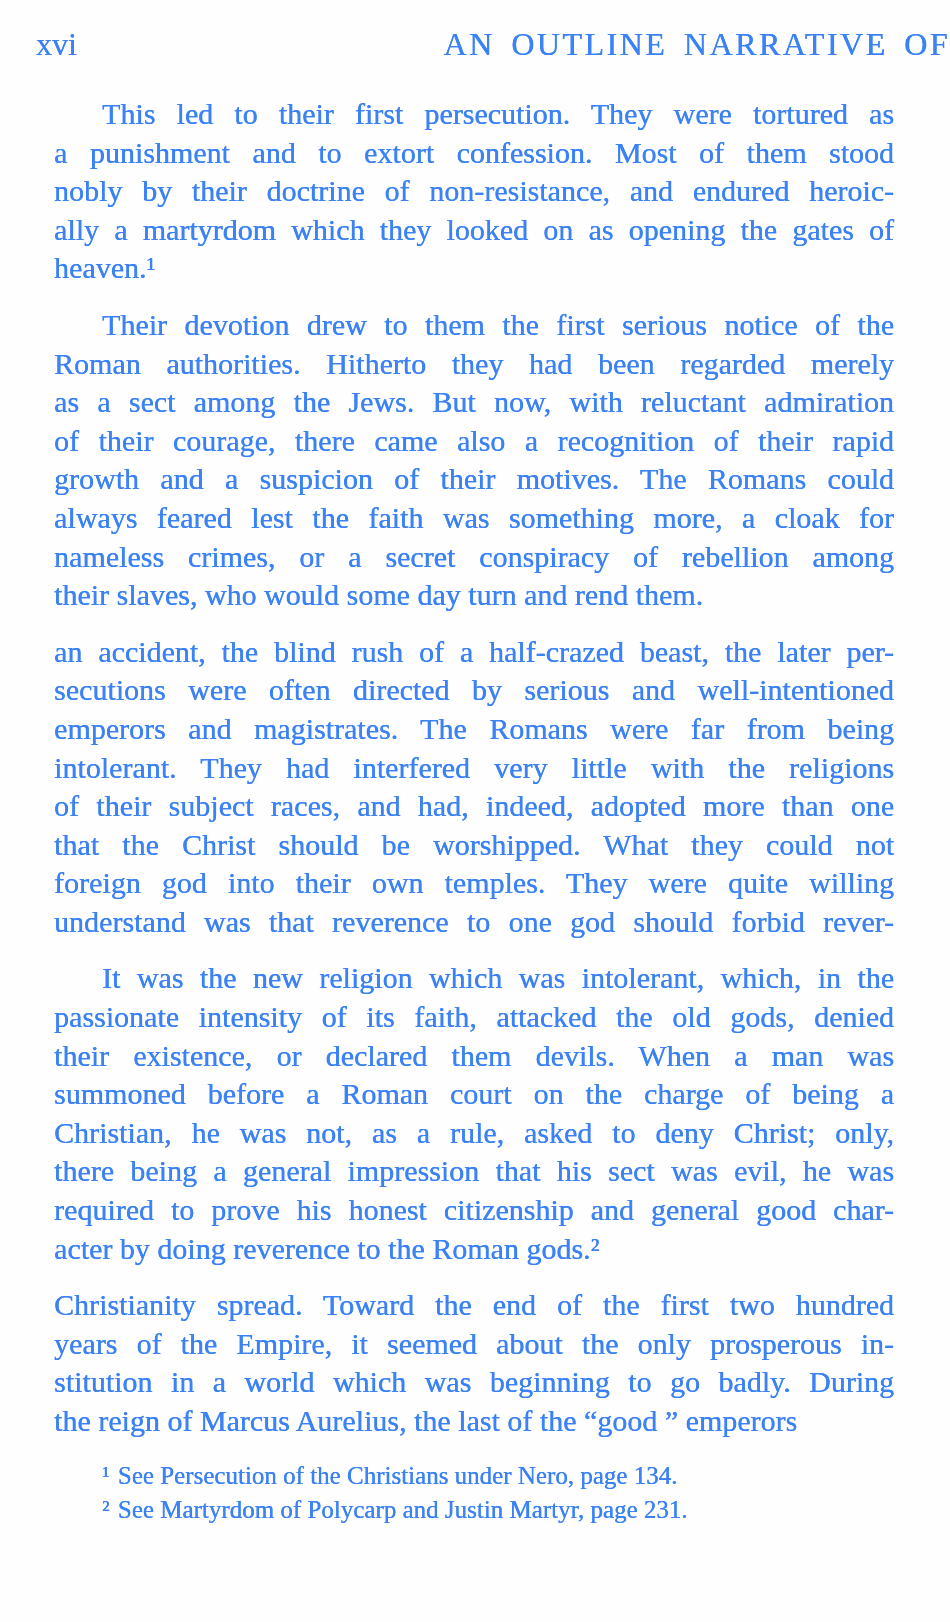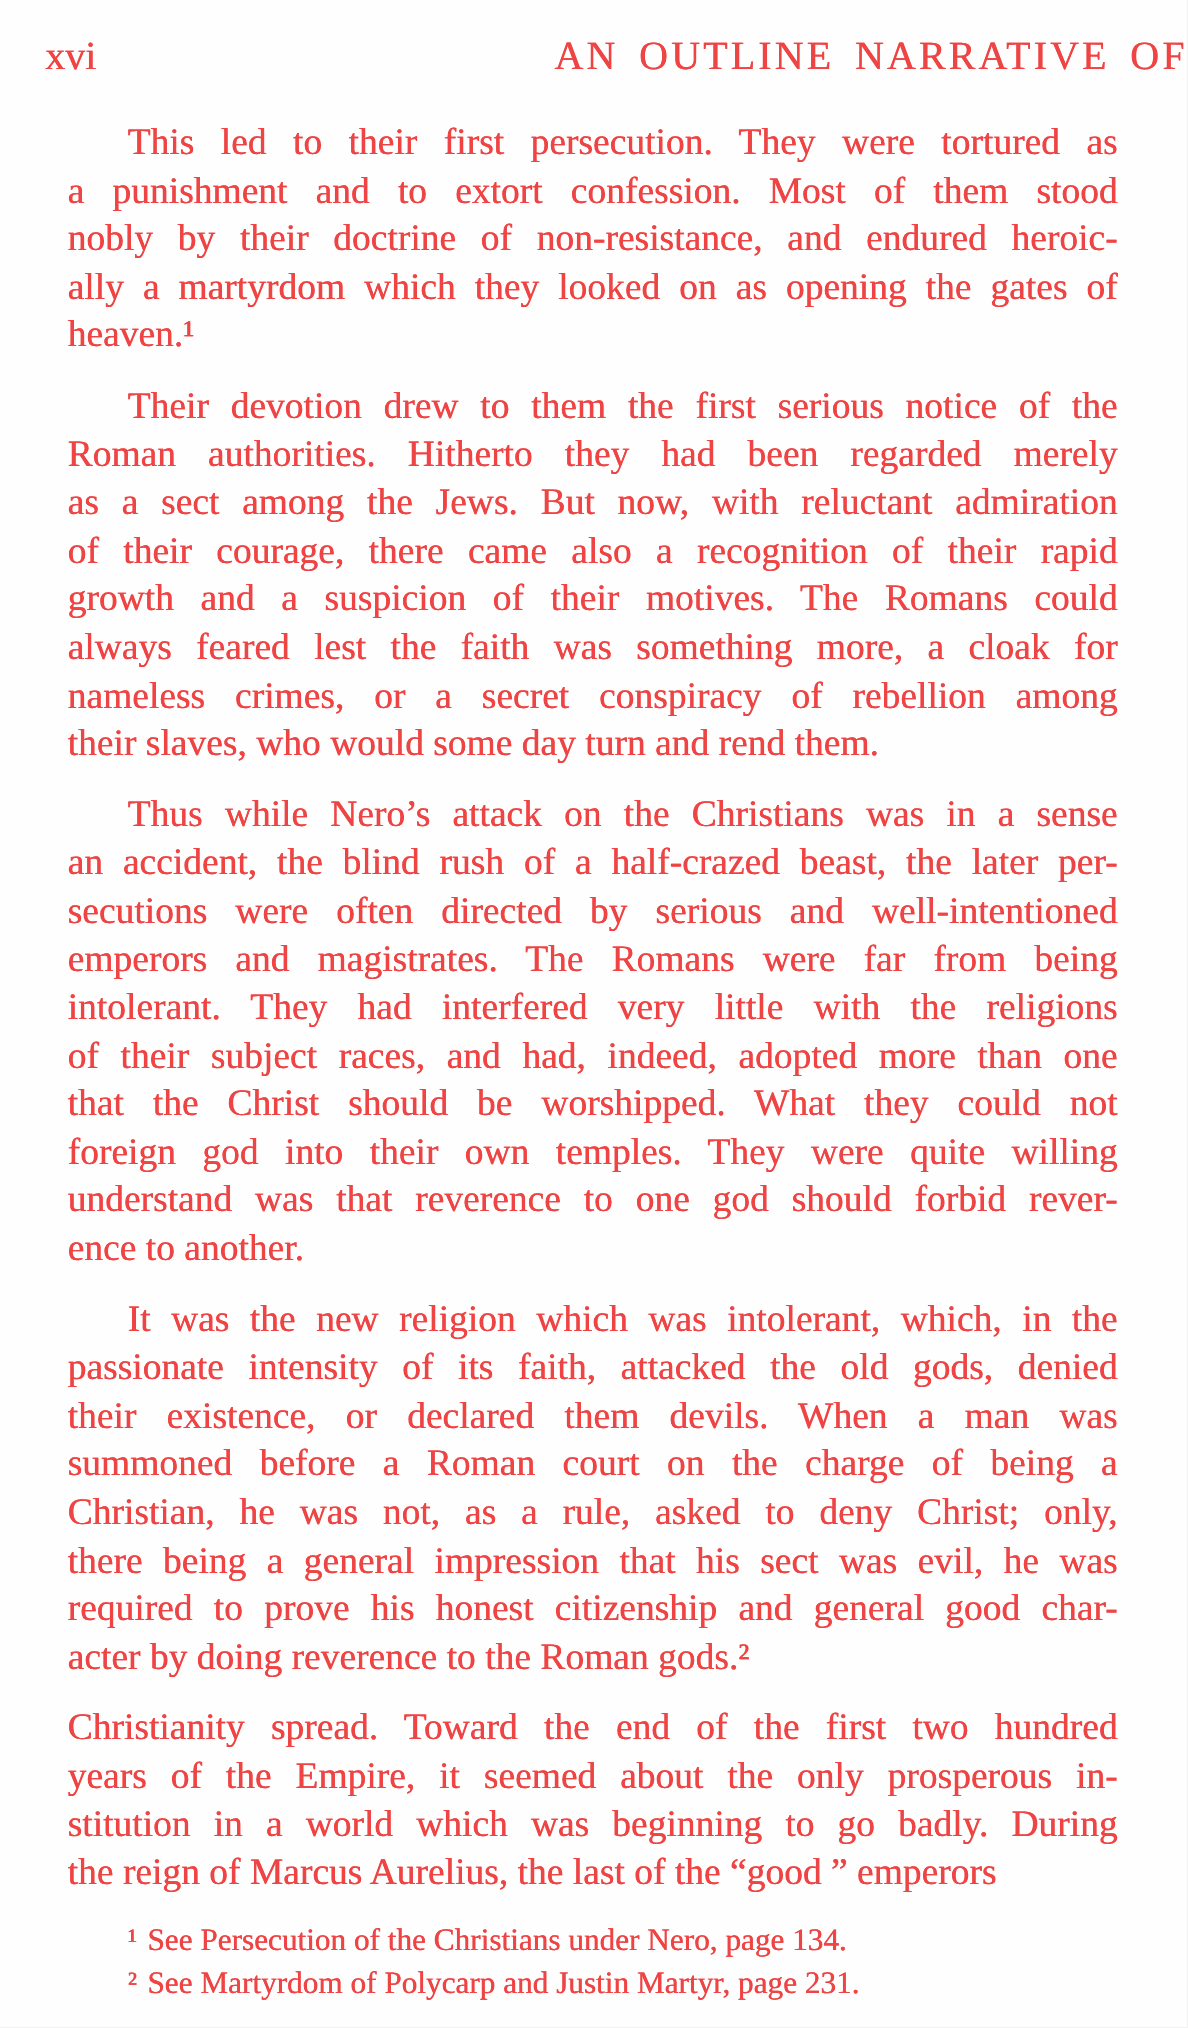--- a/index.html
+++ b/index.html
@@ -7,21 +7,21 @@
     margin: 0;
     padding: 0;
     background: #e8e8e8;
   }
   .page {
     position: relative;
     width: 950px;
     height: 1622px;
     margin: 0 auto;
     background: #fefefe;
-    color: #ef4444;
+    color: #3b82f6;
     font-family: "Liberation Serif", "DejaVu Serif", serif;
     overflow: hidden;
     text-shadow: 0.35px 0 0 currentColor; 
   }
   .running-head {
     position: relative;
     height: 68px;
   }
   .folio {
     position: absolute;
@@ -83,30 +83,28 @@
         <div class="line first">Their devotion drew to them the first serious notice of the</div>
         <div class="line">Roman authorities. Hitherto they had been regarded merely</div>
         <div class="line">as a sect among the Jews. But now, with reluctant admiration</div>
         <div class="line">of their courage, there came also a recognition of their rapid</div>
         <div class="line">growth and a suspicion of their motives. The Romans could</div>
         <div class="line">always feared lest the faith was something more, a cloak for</div>
         <div class="line">nameless crimes, or a secret conspiracy of rebellion among</div>
         <div class="line last">their slaves, who would some day turn and rend them.</div>
       </div>
       <div class="para">
-        <div class="line first">Thus while Nero’s attack on the Christians was in a sense</div>
         <div class="line">an accident, the blind rush of a half-crazed beast, the later per-</div>
         <div class="line">secutions were often directed by serious and well-intentioned</div>
         <div class="line">emperors and magistrates. The Romans were far from being</div>
         <div class="line">intolerant. They had interfered very little with the religions</div>
         <div class="line">of their subject races, and had, indeed, adopted more than one</div>
         <div class="line">that the Christ should be worshipped. What they could not</div>
         <div class="line">foreign god into their own temples. They were quite willing</div>
         <div class="line">understand was that reverence to one god should forbid rever-</div>
-        <div class="line last">ence to another.</div>
       </div>
       <div class="para">
         <div class="line first">It was the new religion which was intolerant, which, in the</div>
         <div class="line">passionate intensity of its faith, attacked the old gods, denied</div>
         <div class="line">their existence, or declared them devils. When a man was</div>
         <div class="line">summoned before a Roman court on the charge of being a</div>
         <div class="line">Christian, he was not, as a rule, asked to deny Christ; only,</div>
         <div class="line">there being a general impression that his sect was evil, he was</div>
         <div class="line">required to prove his honest citizenship and general good char-</div>
         <div class="line last">acter by doing reverence to the Roman gods.²</div>

